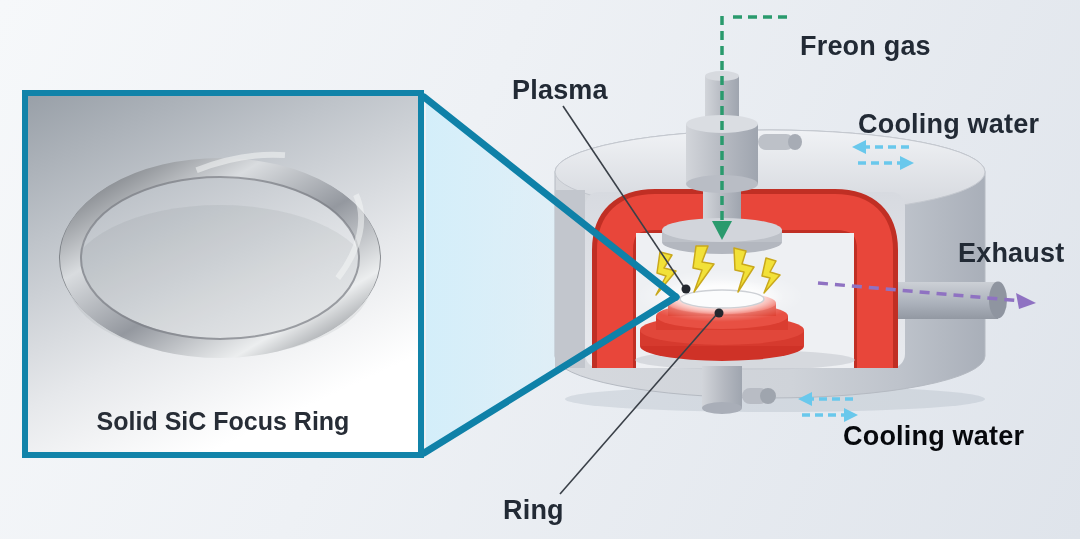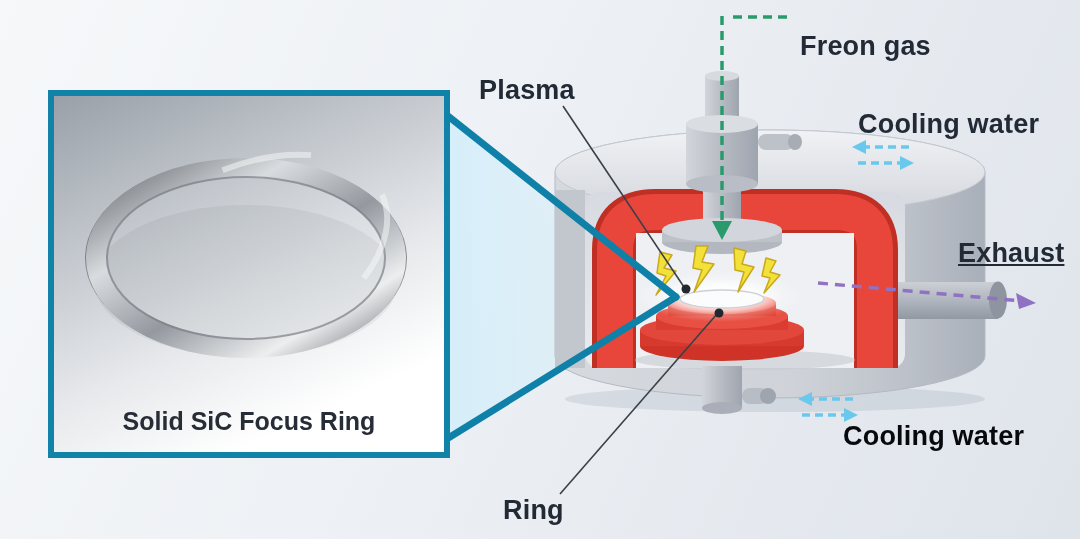--- a/index.html
+++ b/index.html
@@ -11,21 +11,20 @@
   svg.main{position:absolute;inset:0;display:block;}
   .label{
     position:absolute;font-size:27px;font-weight:600;color:#222a35;
     white-space:nowrap;letter-spacing:.2px;line-height:1.1;
   }
   .label.strong{font-weight:700;color:#07090d;}
   .inset{
     position:absolute;left:22px;top:90px;width:402px;height:368px;
     border:6px solid #1183a9;box-sizing:border-box;
     background:linear-gradient(155deg,#99a0a8 0%,#bfc4ca 28%,#e6e8eb 58%,#ffffff 82%);
-    margin-left:26px;
   }
   .inset svg{position:absolute;inset:0;width:100%;height:100%;}
   .caption{
     position:absolute;left:0;right:0;bottom:16px;text-align:center;
     font-size:25px;font-weight:600;color:#272d36;
   }
 </style>
 </head>
 <body>
 
@@ -187,18 +186,18 @@
       <ellipse cx="192" cy="185" rx="152" ry="76" fill="#3c4146" opacity="0.07"></ellipse>
       <ellipse cx="192" cy="162" rx="160" ry="98" fill="none" stroke="#63666c" stroke-width="2" opacity="0.7"></ellipse>
       <ellipse cx="192" cy="162" rx="150" ry="90" fill="none" stroke="url(#metalG)" stroke-width="20"></ellipse>
       <ellipse cx="192" cy="162" rx="139" ry="81" fill="none" stroke="#7a7e84" stroke-width="2" opacity="0.7"></ellipse>
       <ellipse cx="192" cy="162" rx="150" ry="90" fill="none" stroke="#f4f5f6" stroke-width="6" stroke-dasharray="90 500" opacity="0.55" transform="rotate(-25 192 162)"></ellipse>
     </svg>
     <div class="caption">Solid SiC Focus Ring</div>
   </div>
 
   <div class="label" style="left:800px;top:16px;margin-top:16px;">Freon gas</div>
-  <div class="label" style="left:479px;top:76px;">Plasma</div>
+  <div class="label" style="left:512px;top:76px;">Plasma</div>
   <div class="label" style="left:858px;top:110px;">Cooling water</div>
-  <div class="label" style="left:958px;top:239px;text-decoration:underline;">Exhaust</div>
+  <div class="label" style="left:958px;top:239px;">Exhaust</div>
   <div class="label strong" style="left:843px;top:422px;">Cooling water</div>
   <div class="label" style="left:503px;top:496px;">Ring</div>
 </div>
 
 </body></html>

